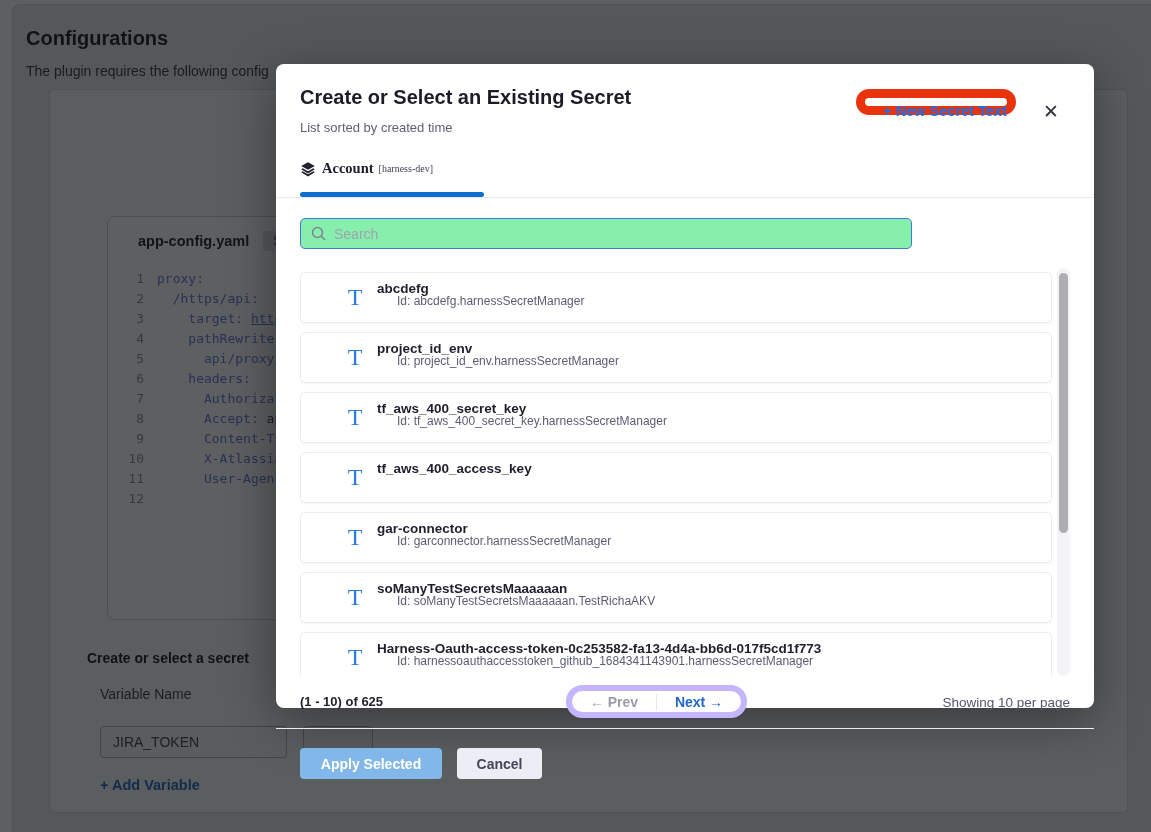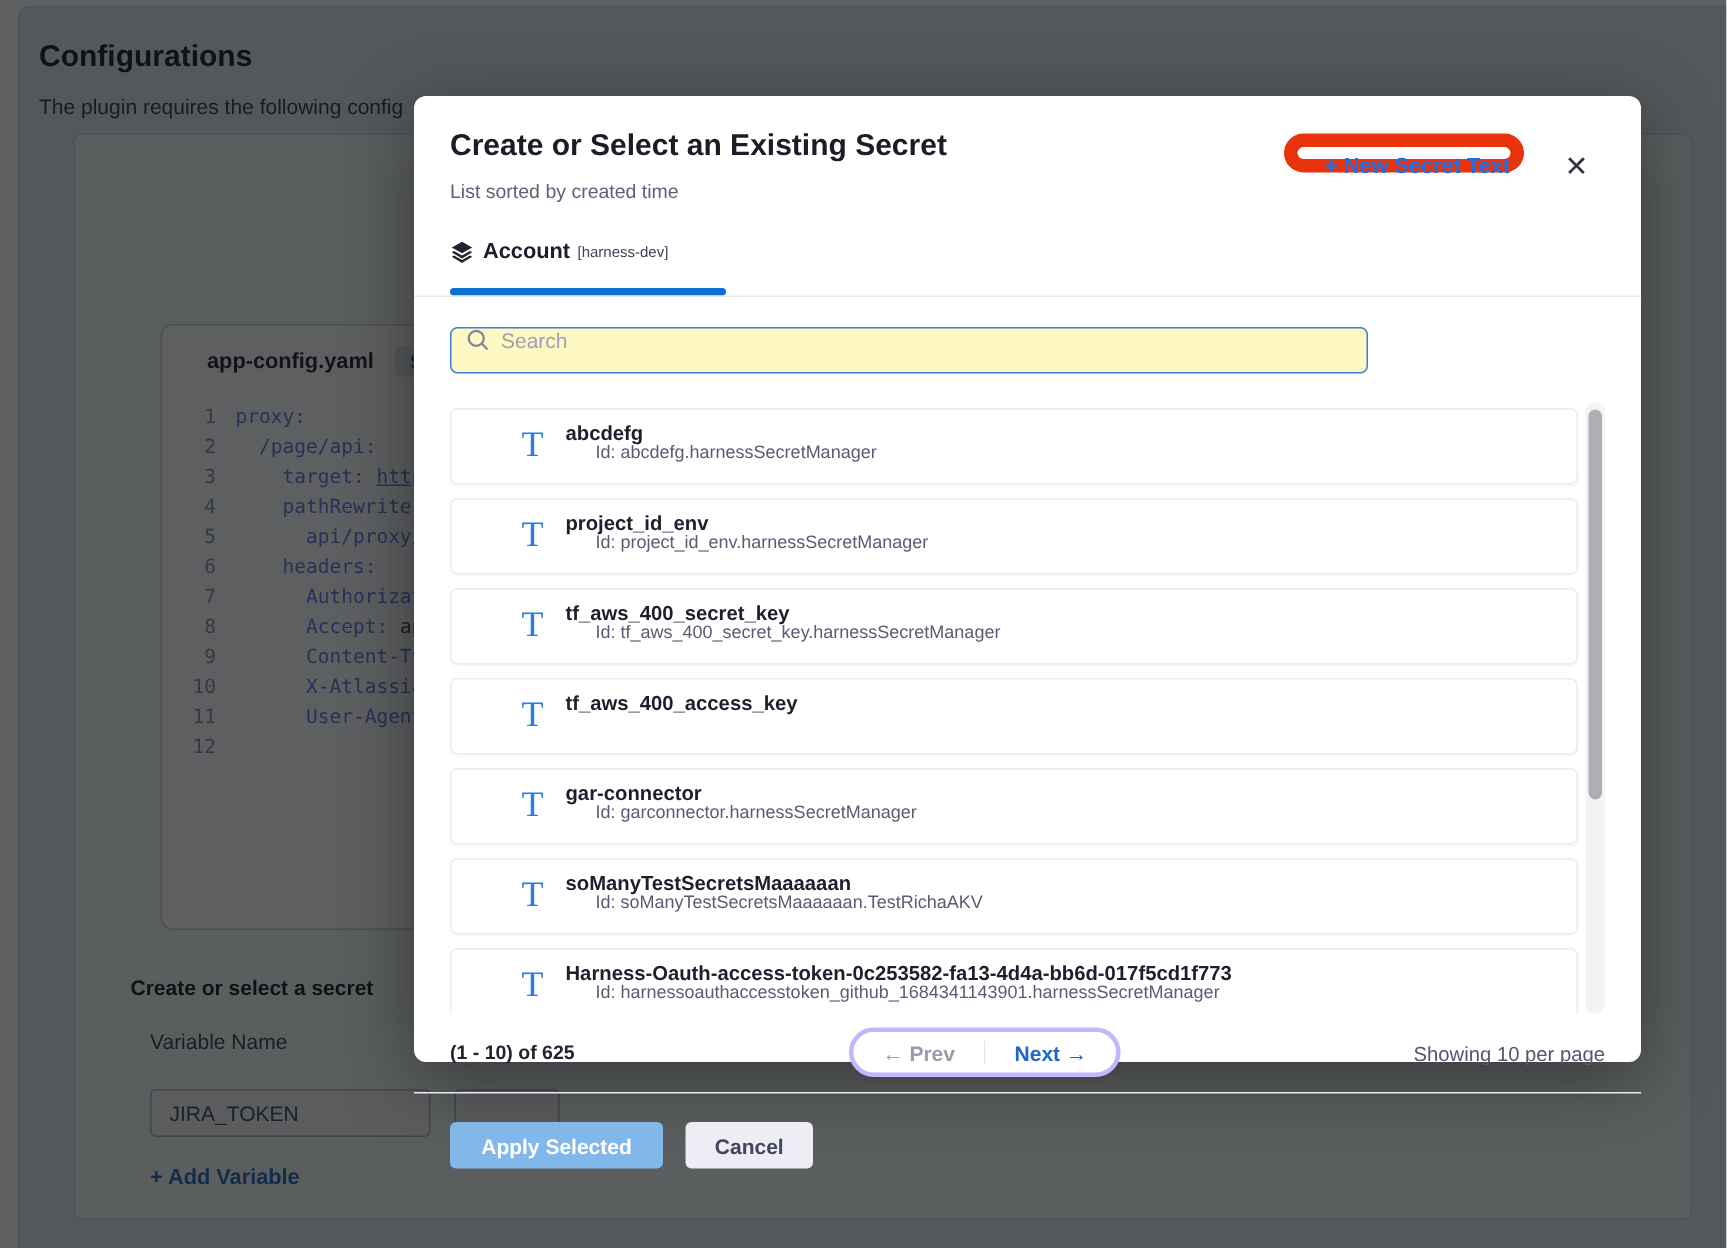--- a/index.html
+++ b/index.html
@@ -49,29 +49,29 @@
   .m-subtitle { position:absolute; left:24px; top:56px; font-size:13px; color:#5f6078; }
 
   .ann-ring { position:absolute; left:580px; top:25px; width:160px; height:26px;
               border:9px solid #e8330d; border-radius:22px; z-index:24; }
   .new-secret-btn { position:absolute; left:587px; top:33px; width:164px; height:28px; z-index:25;
                     display:flex; align-items:center; justify-content:center;
                     color:#1a6fe8; font-size:14.5px; font-weight:bold; background:transparent; border:none; }
   .close-btn { position:absolute; left:762px; top:34px; width:26px; height:26px; font-size:19px;
                color:#33333f; display:flex; align-items:center; justify-content:center; }
 
-  .tab { position:absolute; left:24px; top:96px; display:flex; align-items:center; }
+  .tab { position:absolute; left:24px; top:96px; display:flex; align-items:center;font-family:Liberation Serif, serif; }
   .tab-icon { width:16px; height:16px; margin-right:6px; display:inline-flex; }
   .tab-label { font-size:14.5px; font-weight:bold; color:#1d1d2b; }
   .tab-scope { margin-left:5px; font-size:10px; color:#3f4158; }
   .tab-indicator { position:absolute; left:24px; top:128px; width:184px; height:5px; background:#0c70d2; border-radius:3px; }
   .tab-line { position:absolute; left:0; top:133px; width:818px; height:1px; background:#e9e9f0; }
 
   .search-box { position:absolute; left:24px; top:154px; width:612px; height:31px;
-                border:1px solid #3d7bd7; border-radius:5px; background:#fef9c3; display:flex; align-items:flex-start; }
+                border:1px solid #3d7bd7; border-radius:5px; background:#86efac; display:flex; align-items:center; }
   .search-icon { margin:0 8px 0 10px; display:inline-flex; }
   .search-input { border:none; outline:none; flex:1; font-size:14px; color:#3a4052; background:transparent;
                   font-family:"Liberation Sans", sans-serif; }
   .search-input::placeholder { color:#9fa1b2; }
   .type-group { position:absolute; right:26px; top:154px; height:31px; display:flex; align-items:center; gap:8px; }
   .type-label { font-size:14px; color:#5a5b74; }
   .type-value { font-size:14.5px; font-weight:600; color:#1d1d2b; }
   .type-chevron { display:inline-flex; margin-left:2px; }
 
   .secret-list { position:absolute; left:24px; top:204px; width:752px; height:408px; overflow:hidden; padding-top:4px; }
@@ -80,21 +80,21 @@
   .t-icon { position:absolute; left:44px; top:11px; width:20px; font-family:"Liberation Serif", serif;
             font-size:24px; line-height:26px; color:#2b7de3; text-align:center; }
   .s-name { position:absolute; left:76px; top:8px; font-size:13.5px; font-weight:bold; color:#1e1e2c; }
   .s-id { position:absolute; left:76px; top:21px; font-size:12px; color:#5b5c74;margin-left:20px; }
 
   .scroll-track { position:absolute; left:781px; top:204px; width:13px; height:408px; background:#f4f4f6; border-radius:7px; }
   .scroll-thumb { position:absolute; left:2px; top:5px; width:9px; height:260px; background:#aeafb4; border-radius:5px; }
 
   .pager-range { position:absolute; left:24px; top:630px; font-size:13px; font-weight:600; color:#23232f; }
   .pager-pill { position:absolute; left:290px; top:621px; width:181px; height:33px; background:#fff;
-                border:3px solid #c4b5fd; border-radius:17px; display:flex; box-shadow:0 1px 3px rgba(0,0,0,0.06);align-items:center; }
+                border:6px solid #c4b5fd; border-radius:17px; display:flex; box-shadow:0 1px 3px rgba(0,0,0,0.06);align-items:center; }
   .pager-prev { flex:1; display:flex; align-items:center; justify-content:center; font-size:14px; font-weight:600;
                 color:#9b9cab; border-right:1px solid #e4e5ee; border-radius:17px 0 0 17px; }
   .pager-next { flex:1; display:flex; align-items:center; justify-content:center; font-size:14px; font-weight:bold;
                 color:#2166cc; border-radius:0 17px 17px 0; }
   .per-page { position:absolute; right:24px; top:631px; font-size:13.5px; color:#55566e; }
 
   .footer-line { position:absolute; left:0; top:664px; width:818px; height:1px; background:#eaeaf1; }
   .apply-btn { position:absolute; left:24px; top:684px; width:142px; height:31px; background:#82b7ea;
                border:none; border-radius:4px; color:#ffffff; font-weight:bold; font-size:14px;
                display:flex; align-items:center; justify-content:center; }
@@ -111,21 +111,21 @@
     <div class="page-subtitle">The plugin requires the following config</div>
 
     <div class="main-card">
       <div class="code-card">
         <div class="code-header">
           <span class="code-filename">app-config.yaml</span>
           <span class="code-badge">Service</span>
         </div>
         <div class="code-body" id="code-lines">
             <div class="code-line"><span class="ln">1</span><span class="lt"><span class="tok-key">proxy:</span></span></div>
-            <div class="code-line"><span class="ln">2</span><span class="lt"><span class="tok-plain">  </span><span class="tok-key">/page/api:</span></span></div>
+            <div class="code-line"><span class="ln">2</span><span class="lt"><span class="tok-plain">  </span><span class="tok-key">/https/api:</span></span></div>
             <div class="code-line"><span class="ln">3</span><span class="lt"><span class="tok-plain">    </span><span class="tok-key">target:</span><span class="tok-plain"> </span><span class="tok-link">https://</span></span></div>
             <div class="code-line"><span class="ln">4</span><span class="lt"><span class="tok-plain">    </span><span class="tok-key">pathRewrite:</span></span></div>
             <div class="code-line"><span class="ln">5</span><span class="lt"><span class="tok-plain">      </span><span class="tok-key">api/proxy/jira</span></span></div>
             <div class="code-line"><span class="ln">6</span><span class="lt"><span class="tok-plain">    </span><span class="tok-key">headers:</span></span></div>
             <div class="code-line"><span class="ln">7</span><span class="lt"><span class="tok-plain">      </span><span class="tok-key">Authorization:</span></span></div>
             <div class="code-line"><span class="ln">8</span><span class="lt"><span class="tok-plain">      </span><span class="tok-key">Accept:</span><span class="tok-plain"> applic</span></span></div>
             <div class="code-line"><span class="ln">9</span><span class="lt"><span class="tok-plain">      </span><span class="tok-key">Content-Type:</span></span></div>
             <div class="code-line"><span class="ln">10</span><span class="lt"><span class="tok-plain">      </span><span class="tok-key">X-Atlassian-To</span></span></div>
             <div class="code-line"><span class="ln">11</span><span class="lt"><span class="tok-plain">      </span><span class="tok-key">User-Agent:</span><span class="tok-plain"> MY</span></span></div>
             <div class="code-line"><span class="ln">12</span><span class="lt"></span></div>

